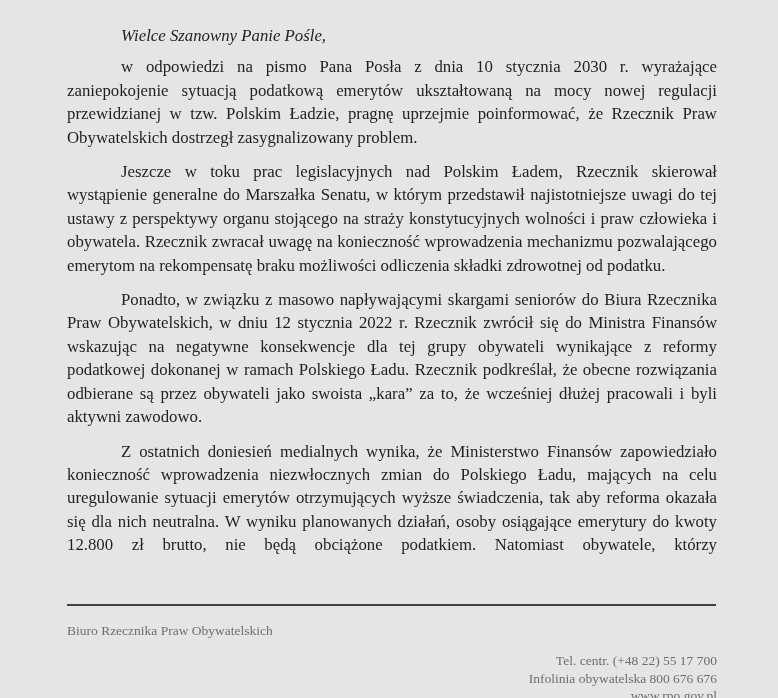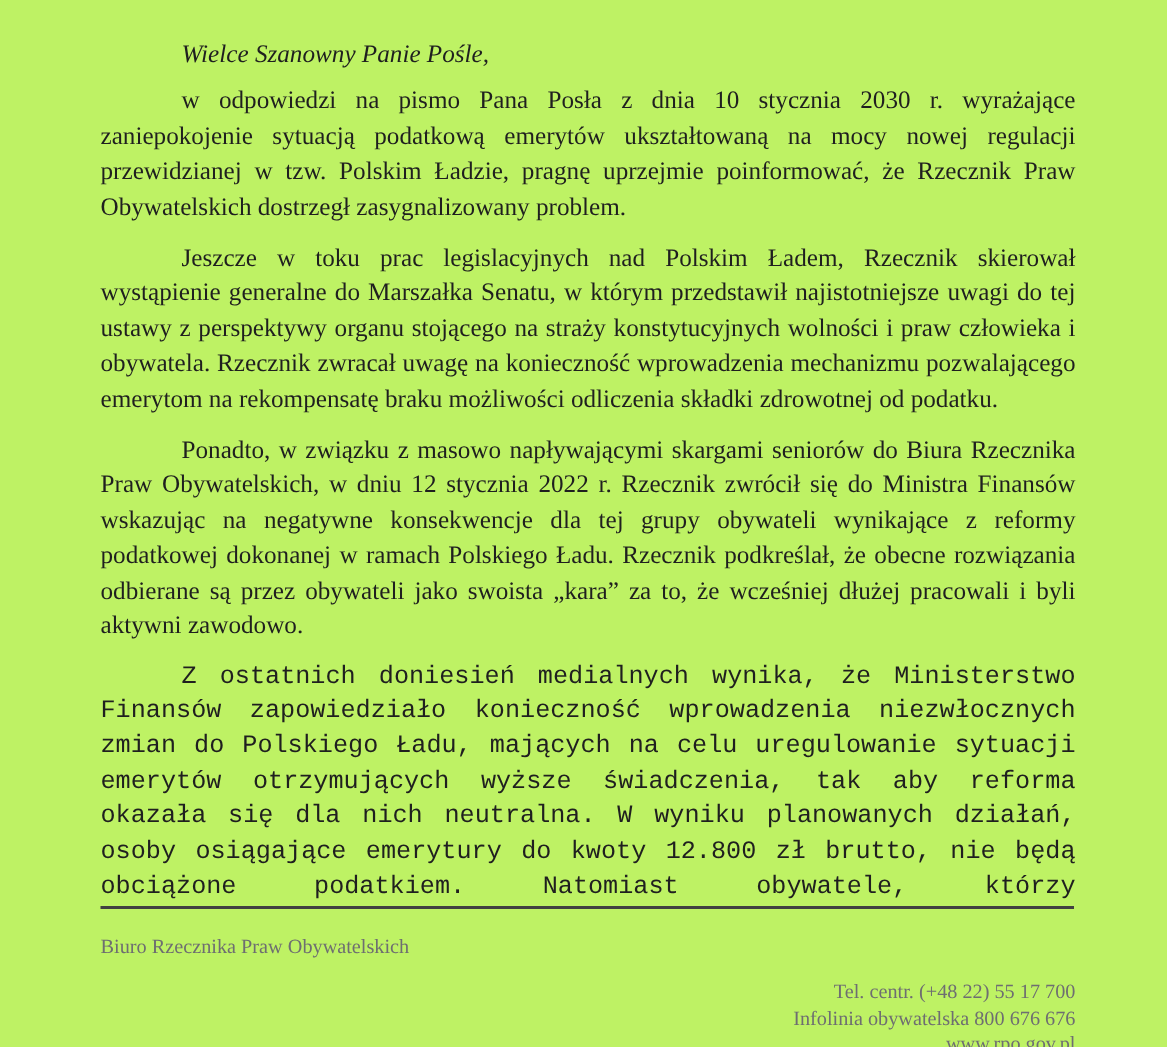--- a/index.html
+++ b/index.html
@@ -4,21 +4,21 @@
 <style>
   html, body {
     margin: 0;
     padding: 0;
     background: #ffffff;
   }
   .page {
     position: relative;
     width: 778px;
     height: 698px;
-    background: #bef264;
+    background: #e5e5e5;
     overflow: hidden;
     font-family: "Liberation Serif", "DejaVu Serif", serif;
   }
   .letter-body {
     position: absolute;
     left: 67px;
     top: 24px;
     width: 650px;
     color: #1f1f1f;
   }
@@ -33,21 +33,20 @@
   .para {
     margin: 0 0 11px 0;
     font-size: 16.8px;
     line-height: 23.4px;
     text-indent: 54px;
     text-align: justify;
   }
   .para.cutoff {
     text-align-last: justify;
     margin-bottom: 0;
-    font-family: Liberation Mono, monospace;
   }
   .footer-rule {
     position: absolute;
     left: 67px;
     top: 604px;
     width: 649px;
     height: 2px;
     background: #414141;
   }
   .letter-footer {

